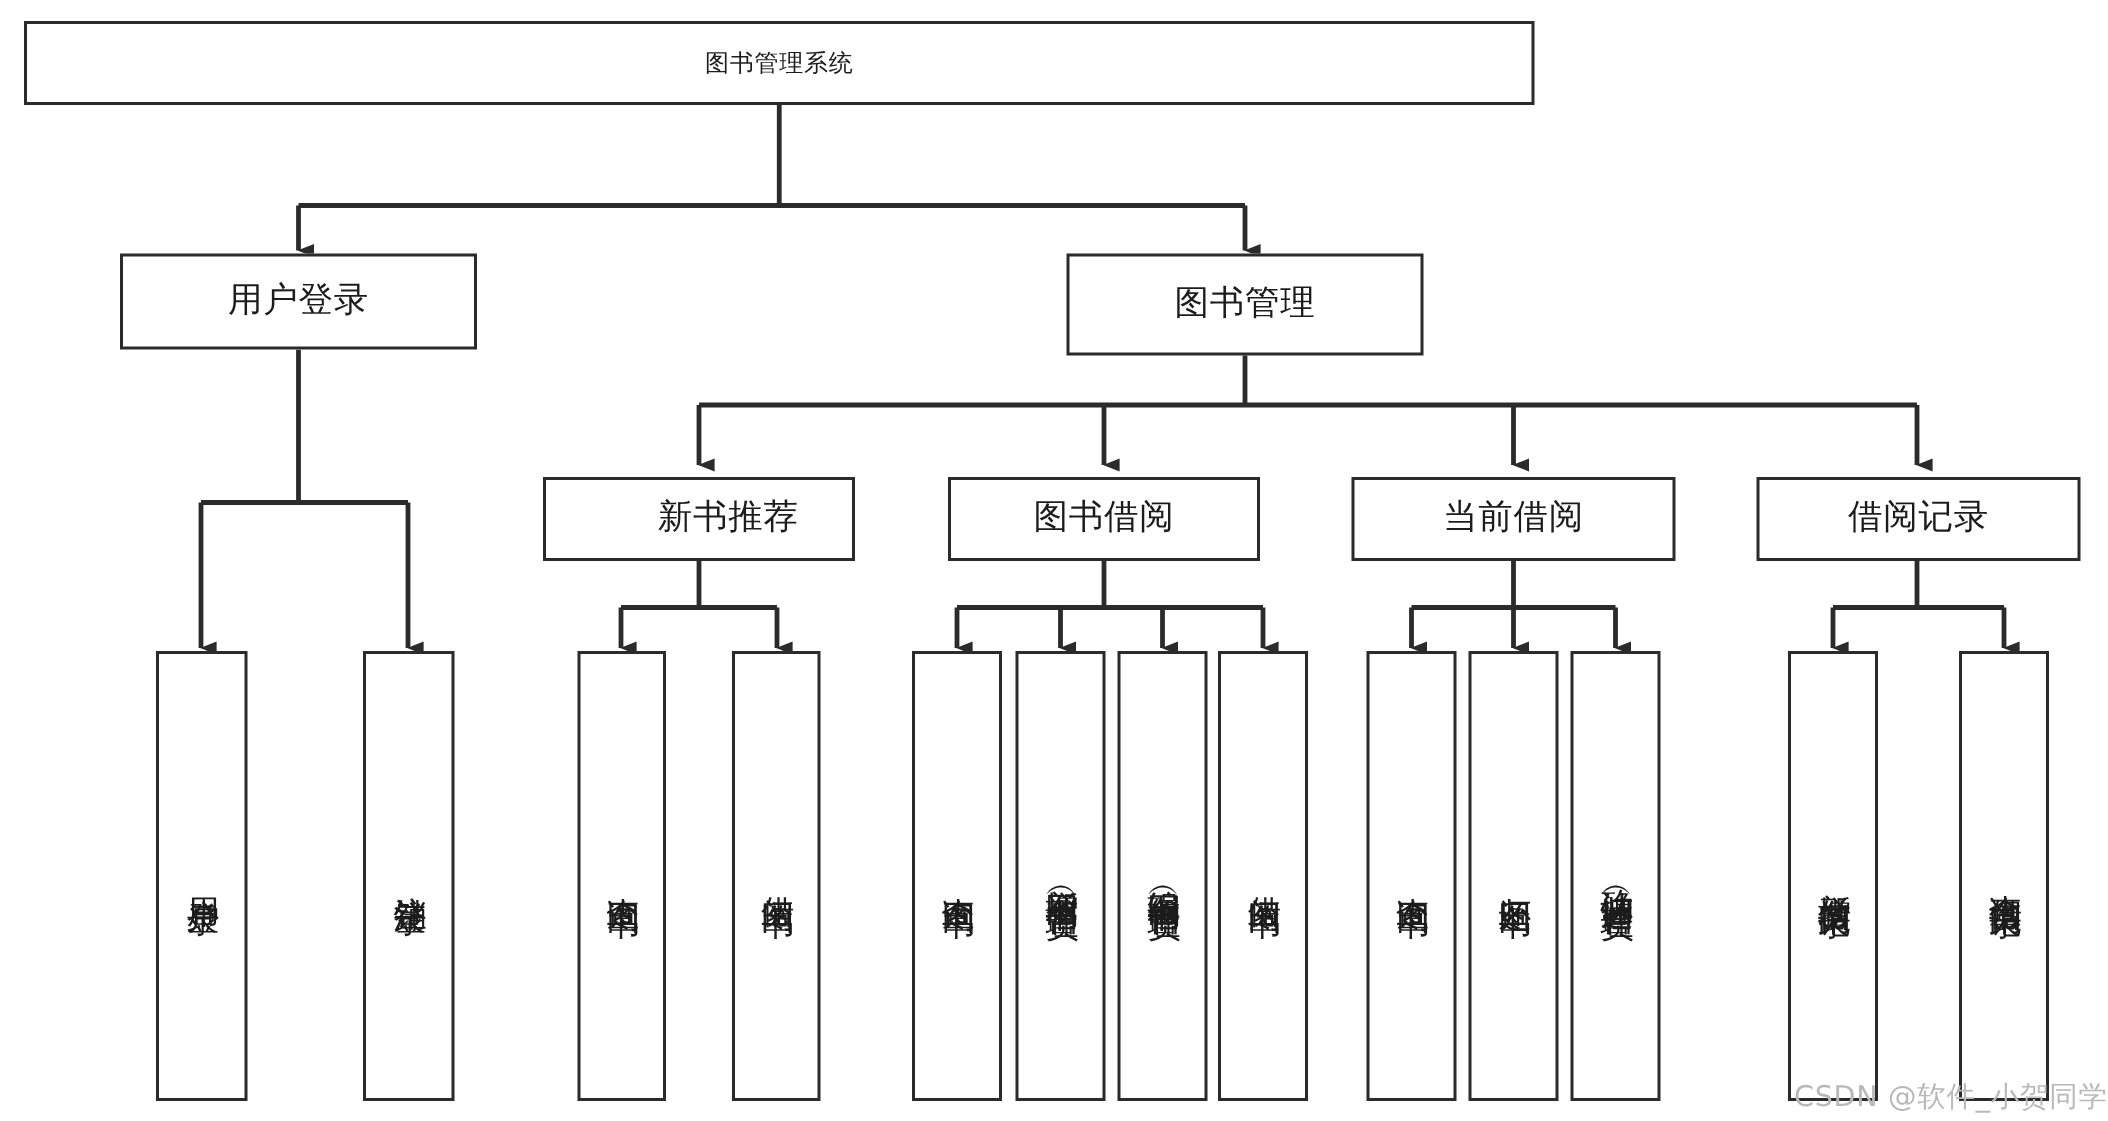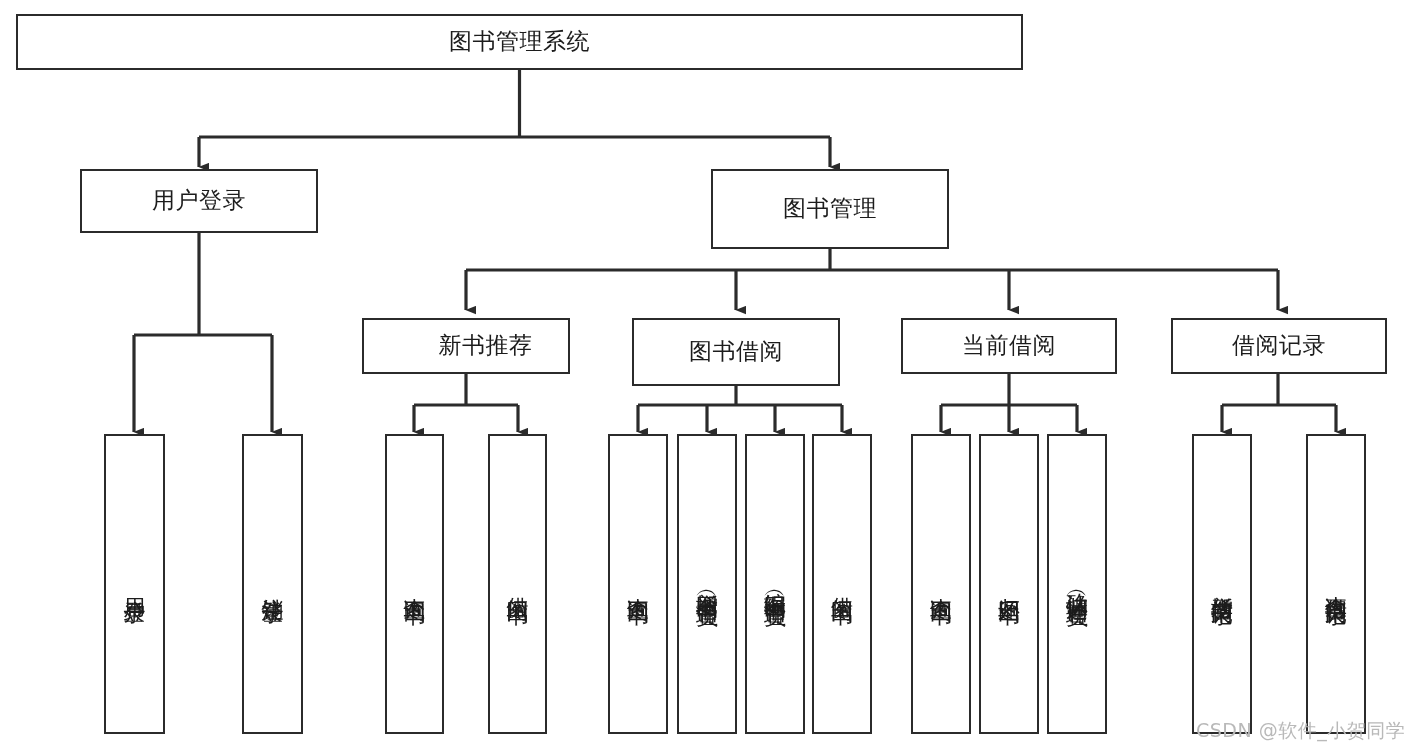--- a/index.html
+++ b/index.html
@@ -39,21 +39,21 @@
     display: block;
     text-align: center;
     line-height: 1.18;
     white-space: pre;
   }
   .node.horiz .node-label {
     font-size: 23px;
     letter-spacing: 0.5px;
   }
   .node.root .node-label {
-    font-size: 23px;
+    font-size: 16px;
     letter-spacing: 0.5px;
   }
   .node.vert {
     align-items: center;
     justify-content: center;
   }
   .node.vert .node-label {
     writing-mode: vertical-rl;
     text-orientation: upright;
     font-size: 22px;
@@ -126,28 +126,28 @@
     </g>
   </svg>
 
   <div class="node root horiz" style="left:16px; top:14px; width:1007px; height:56px;">
     <span class="node-label">图书管理系统</span>
   </div>
 
   <div class="node horiz" style="left:80px; top:169px; width:238px; height:64px;">
     <span class="node-label">用户登录</span>
   </div>
-  <div class="node horiz" style="left:711px; top:169px; width:238px; height:80px;">
+  <div class="node horiz" style="left:711px; top:169px; width:238px; height:68px;">
     <span class="node-label">图书管理</span>
   </div>
 
   <div class="node horiz" style="left:362px; top:318px; width:208px; height:56px;padding-left:39px;">
     <span class="node-label">新书推荐</span>
   </div>
-  <div class="node horiz" style="left:632px; top:318px; width:208px; height:68px;">
+  <div class="node horiz" style="left:632px; top:318px; width:208px; height:56px;">
     <span class="node-label">图书借阅</span>
   </div>
   <div class="node horiz" style="left:901px; top:318px; width:216px; height:56px;">
     <span class="node-label">当前借阅</span>
   </div>
   <div class="node horiz" style="left:1171px; top:318px; width:216px; height:56px;">
     <span class="node-label">借阅记录</span>
   </div>
 
   <div class="node vert" style="left:104px; top:434px; width:61px; height:300px;">

